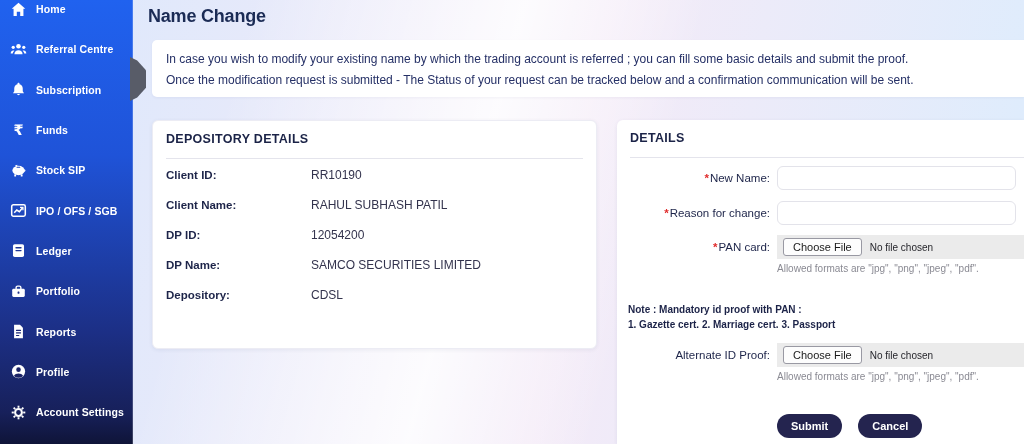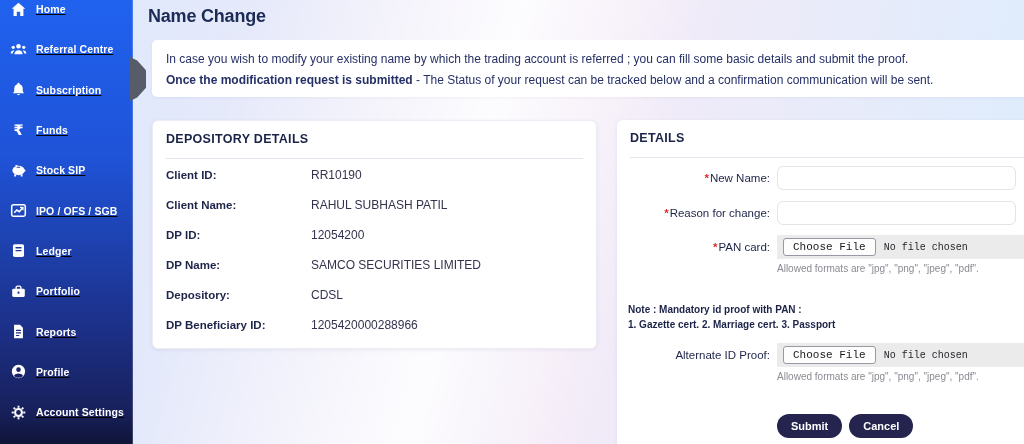--- a/index.html
+++ b/index.html
@@ -12,21 +12,20 @@
       linear-gradient(100deg, rgba(190,216,255,0.40) 0%, rgba(255,218,240,0.35) 55%, rgba(198,228,255,0.45) 100%),
       #eef3fb;
   }
 
   
   .sidebar {
     position:absolute; left:0; top:0; width:133px; height:444px;
     background:linear-gradient(180deg,#2062ef 0%, #1f53d8 35%, #1c2f85 75%, #17205a 93%, #0f1438 100%);
     border-right:1px solid rgba(255,255,255,0.18);
     z-index:3;
-    text-decoration:underline;
   }
   .nav { display:flex; flex-direction:column; margin-top:-11px; }
   .nav-item {
     display:flex; align-items:center; height:40.3px; padding-left:10px; cursor:pointer;
   }
   .nav-icon { width:17px; height:17px; flex:0 0 17px; display:flex; align-items:center; justify-content:center; }
   .nav-icon svg { width:17px; height:17px; display:block; }
   .nav-label {
     margin-left:9px; color:#fff; font-size:10.5px; font-weight:700; letter-spacing:.1px; white-space:nowrap;
   }
@@ -41,21 +40,21 @@
   .page-title {
     position:absolute; left:15px; top:6px;
     font-size:18px; font-weight:600; color:#1b2b55; letter-spacing:-0.2px;
   }
   .notice {
     position:absolute; left:19px; right:0; top:40px; height:57px;
     background:#fff; border-radius:5px 0 0 5px; padding:9px 14px 0 14px;
     box-shadow:0 1px 3px rgba(30,40,90,0.05);
   }
   .notice p { font-size:12px; color:#253066; line-height:21px; white-space:nowrap; overflow:hidden; }
-  .notice b { font-weight:700; }
+  .notice b { font-weight:400; }
 
   .panel {
     position:absolute; background:#fff; box-shadow:0 1px 4px rgba(30,40,90,0.07);
   }
   .panel h2 {
     position:absolute; left:13px; top:11px;
     font-size:12.5px; font-weight:700; color:#1b2347; letter-spacing:.3px;
   }
   .panel .divider {
     position:absolute; left:13px; top:37px; height:1px; background:#e4e4ec; border:0;
@@ -77,31 +76,31 @@
     font-size:11.5px; color:#1d2449; white-space:nowrap;
   }
   .req { color:#e02b2b; font-weight:700; margin-right:1px; }
   .text-input {
     position:absolute; left:160px; width:calc(100% - 168px); height:24px;
     border:1px solid #e3e3ea; border-radius:6px; background:#fff;
     font-family:inherit; font-size:11.5px; padding:0 8px; color:#222; outline:none;
   }
   .file-box {
     position:absolute; left:160px; width:calc(100% - 160px); height:24px;
-    background:#ebebeb; display:flex; align-items:center;font-family:Liberation Mono, monospace;
+    background:#ebebeb; display:flex; align-items:center;
   }
   .choose-btn {
     margin-left:6px; height:18px; line-height:16px; padding:0 9px;
     background:#fdfdfd; border:1px solid #9999a3; border-radius:3px;
     font-size:11px; color:#1a1a1a; cursor:pointer; white-space:nowrap;
   }
   .file-status { margin-left:8px; font-size:10px; color:#26262c; }
   .allowed { position:absolute; left:160px; font-size:10px; color:#8a8a93; }
   .note { position:absolute; left:11px; font-size:10px; font-weight:700; color:#1c2348; line-height:15px; }
-  .btn-row { position:absolute; left:160px; display:flex; gap:7px; }
+  .btn-row { position:absolute; left:160px; display:flex; gap:16px; }
   .btn {
     height:24px; padding:0 14px; border:0; border-radius:13px;
     background:#24244f; color:#fff; font-family:inherit; font-size:11px; font-weight:700; cursor:pointer;
   }
 </style>
 </head>
 <body>
 
 <div class="screen">
 
@@ -269,24 +268,20 @@
           <span class="dep-value">12054200</span>
         </div>
         <div class="dep-row">
           <span class="dep-label">DP Name:</span>
           <span class="dep-value">SAMCO SECURITIES LIMITED</span>
         </div>
         <div class="dep-row">
           <span class="dep-label">Depository:</span>
           <span class="dep-value">CDSL</span>
         </div>
-        <div class="dep-row">
-          <span class="dep-label">DP Beneficiary ID:</span>
-          <span class="dep-value">1205420000288966</span>
-        </div>
       </div>
     </section>
 
     <section class="panel panel-details">
       <h2>DETAILS</h2>
       <div class="divider"></div>
 
       <div class="form-label" style="top:52px"><span class="req">*</span><span>New Name:</span></div>
       <input type="text" class="text-input" style="top: 46px;">
 

